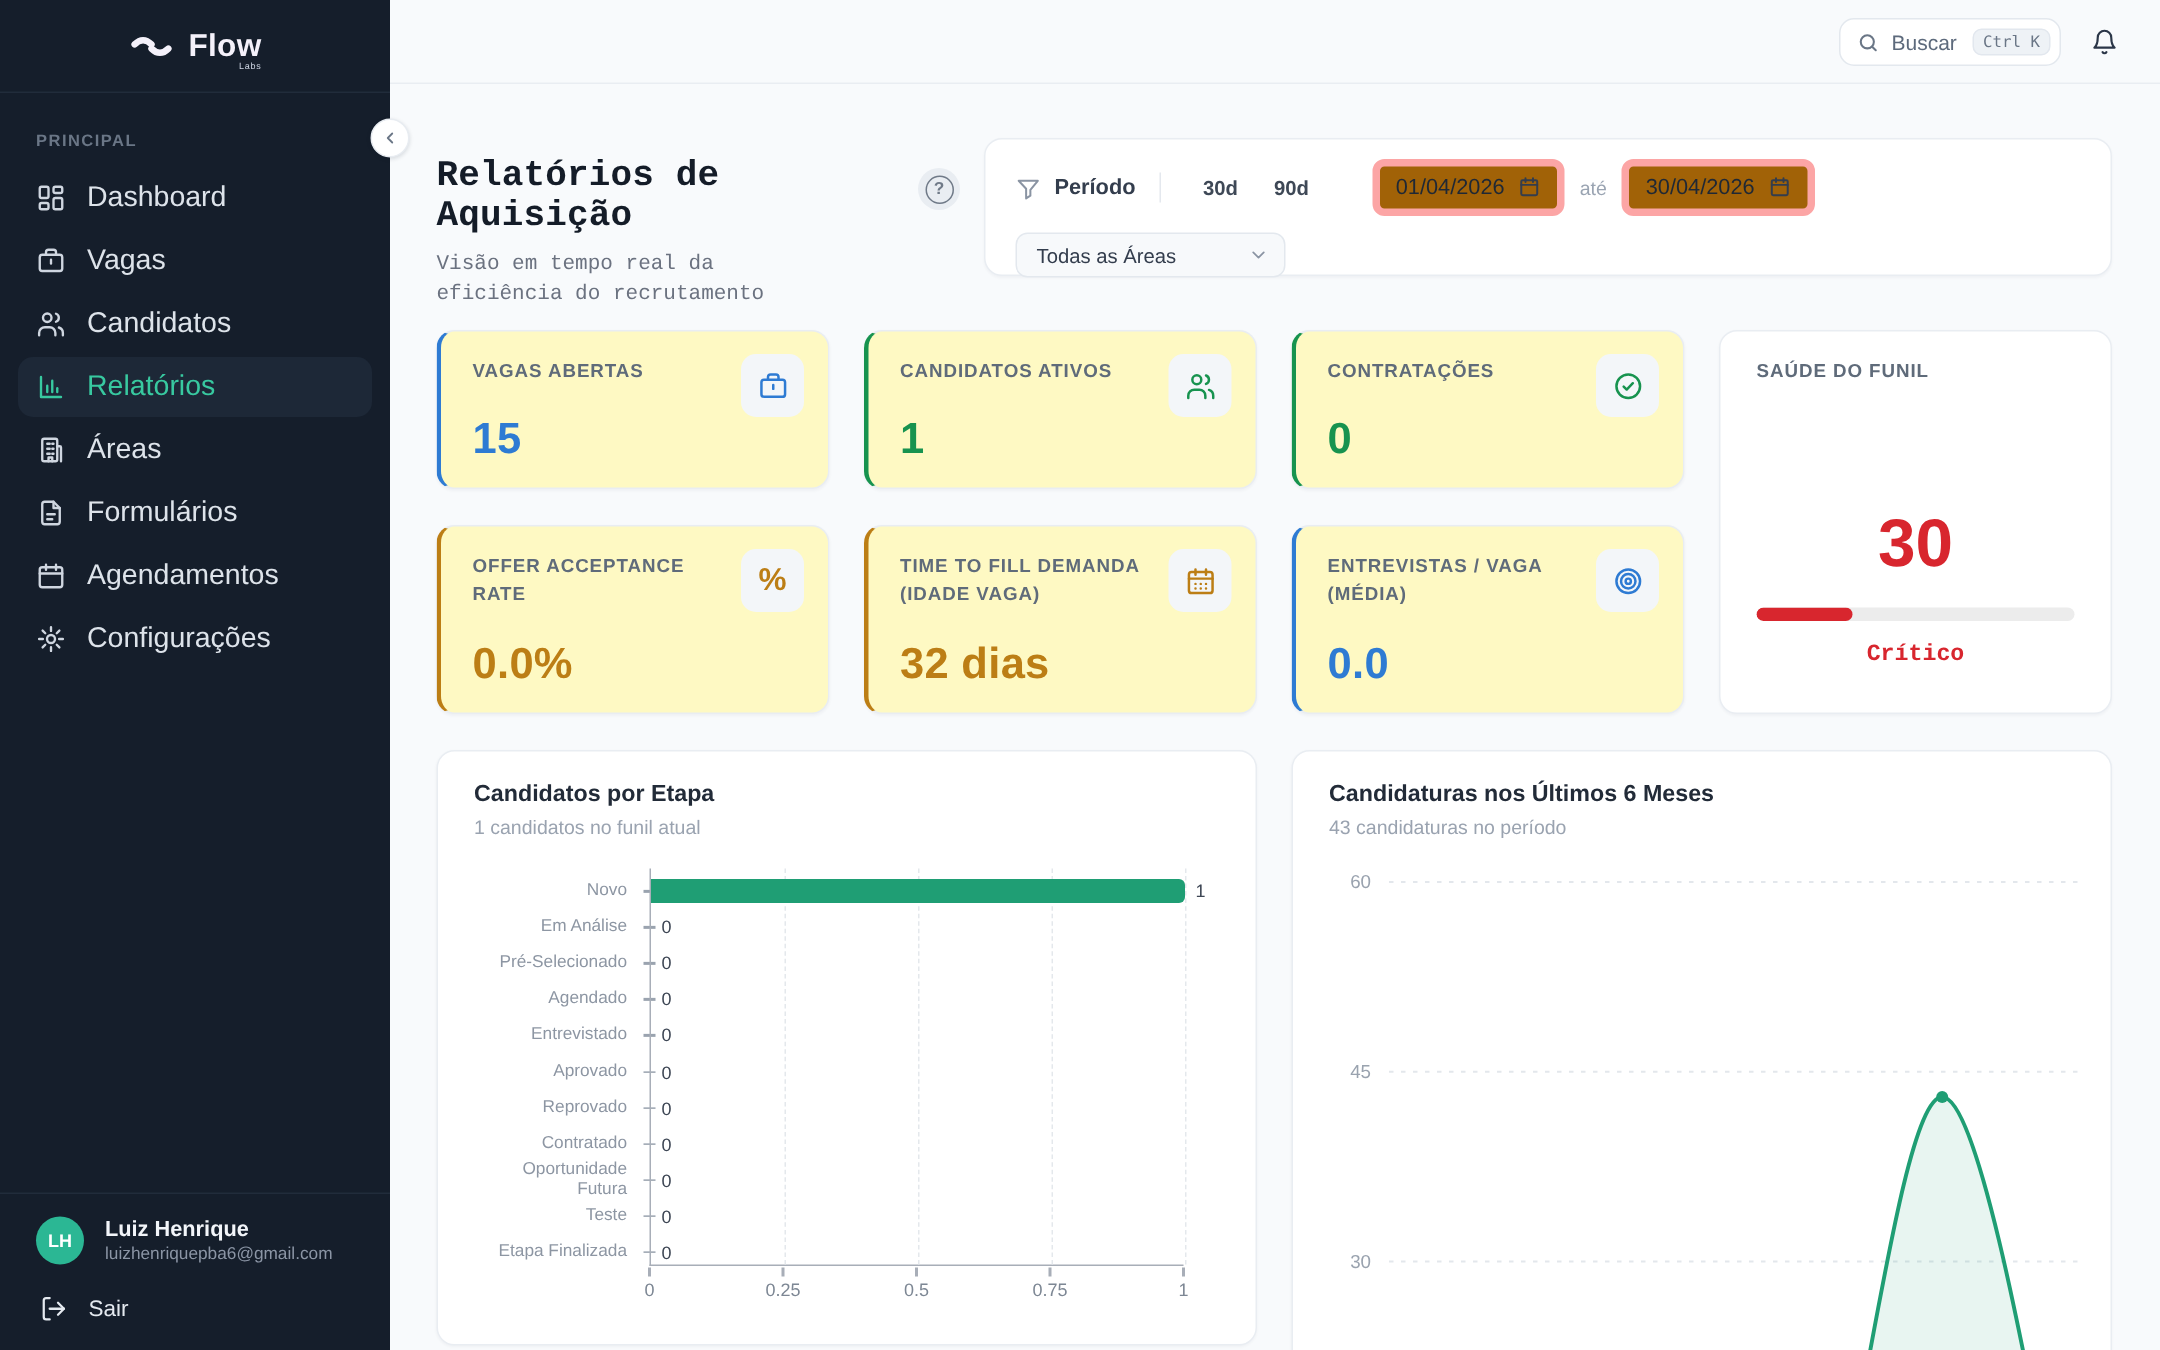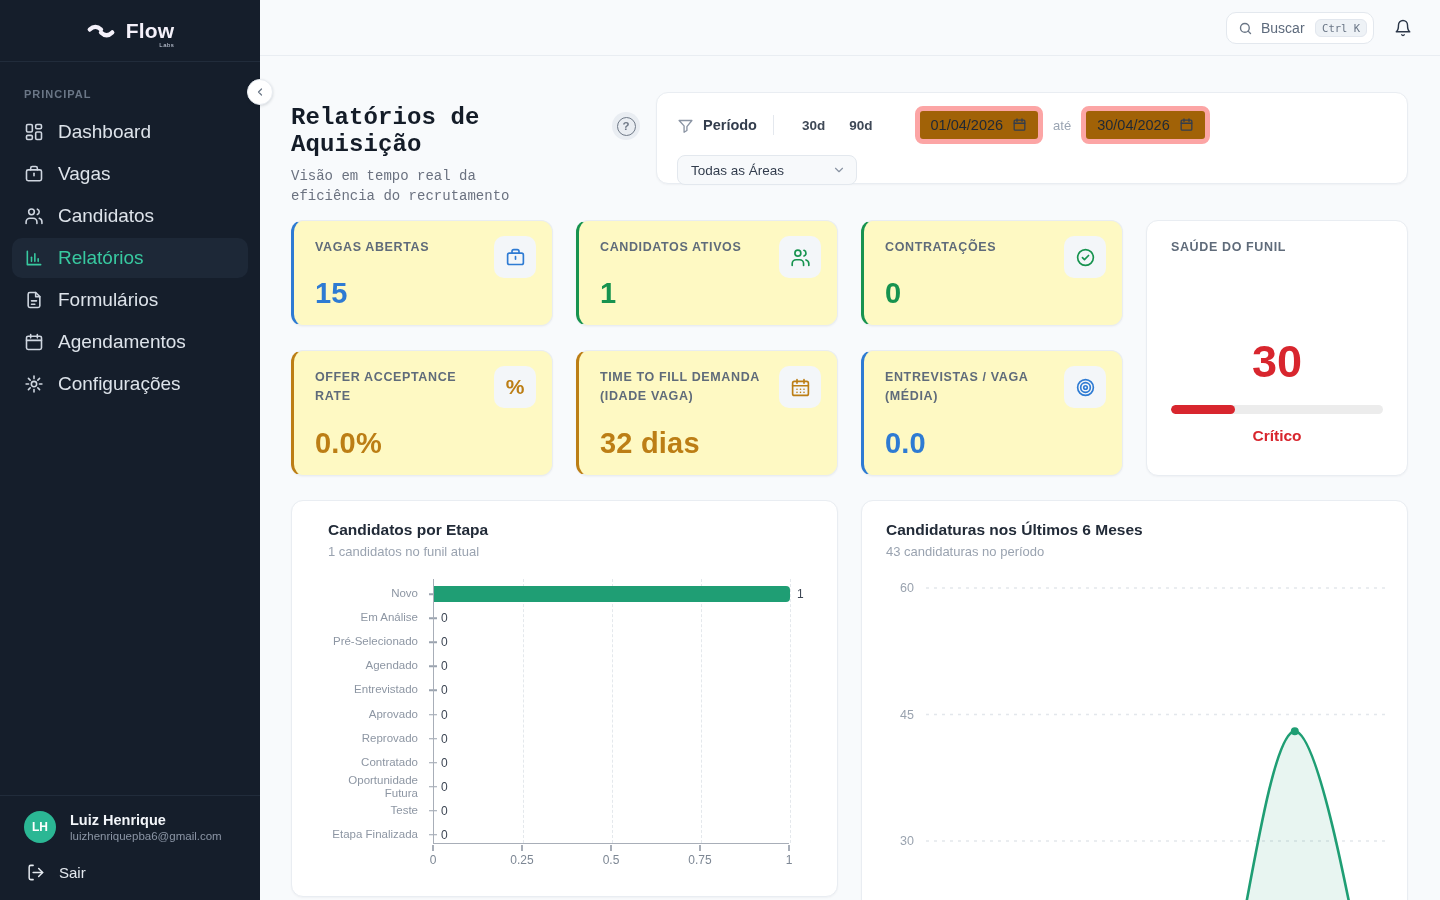--- a/index.html
+++ b/index.html
@@ -61,25 +61,25 @@
   .kpi-title { font-size:12.5px; font-weight:700; letter-spacing:.05em; color:#5f6b7a; max-width:168px; line-height:1.55; text-transform:uppercase; }
   .kpi-value { font-size:29px; font-weight:700; color:var(--accent,#2e7bd3); letter-spacing:.2px; }
   .kpi-icon-box { position:absolute; right:16px; top:15px; width:42px; height:42px; border-radius:10px; background:#f3f6f9; display:flex; align-items:center; justify-content:center; color:var(--accent,#2e7bd3); }
   .pct-glyph { font-size:21px; font-weight:700; }
 
   .funnel-card { grid-column:4; grid-row:1 / 3; background:#fff; border:1px solid #e9edf2; border-radius:12px; box-shadow:0 1px 2px rgba(16,24,40,.04); padding:17px 24px 30px 24px; display:flex; flex-direction:column; }
   .funnel-center { margin:auto 0 0 0; width:100%; text-align:center; }
   .funnel-value { font-size:45px; font-weight:700; color:#d8262e; }
   .funnel-track { margin-top:17px; width:100%; height:9px; border-radius:99px; background:#ececec; overflow:hidden; }
   .funnel-fill { height:100%; border-radius:99px; background:#d8262e; width:30%; }
-  .funnel-status { margin-top:13px; font-size:15.5px; font-weight:700; color:#d8262e; }
+  .funnel-status { margin-top:13px; font-size:15.5px; font-weight:700; color:#d8262e;font-family:Liberation Mono, monospace; }
 
   
   .chart-card { position:absolute; background:#fff; border:1px solid #e9edf2; border-radius:12px; box-shadow:0 1px 2px rgba(16,24,40,.04); overflow:hidden; }
-  #bar-card { left:31px; top:444px; width:547px; height:397px;padding-left:12px; }
+  #bar-card { left:31px; top:444px; width:547px; height:397px; }
   #area-card { left:601px; top:444px; width:547px; height:490px; }
   .chart-title { padding:20px 24px 0 24px; font-size:15.5px; font-weight:700; color:#222b38; }
   .chart-subtitle { padding:5px 24px 0 24px; font-size:13px; color:#9aa3b0; }
 
   .bars-labels { position:absolute; left:0; top:78px; width:134px; height:265px; }
   .bars-label { position:absolute; right:8px; width:92px; text-align:right; font-size:11.5px; line-height:1.15; color:#8d96a3; transform:translateY(-50%); }
   .bars-tick { position:absolute; right:-11px; width:8px; height:1.5px; background:#9aa3af; transform:translateY(-50%); }
   .bars-plot { position:absolute; left:141px; top:78px; width:356px; height:265px; border-left:1.5px solid #a8aeb8; border-bottom:1.5px solid #a8aeb8; }
   .grid-v { position:absolute; top:0; bottom:0; width:0; border-left:1px dashed #e4e8ec; }
   .bar-rect { position:absolute; height:16px; background:#1f9e74; border-radius:0 4px 4px 0; }
@@ -146,20 +146,31 @@
     <div class="nav-item active">
       <span class="ic">
           <svg width="20" height="20" viewBox="0 0 24 24" fill="none" stroke="currentColor" stroke-width="1.9" stroke-linecap="round" stroke-linejoin="round">
             <path d="M4 4v16h16"></path>
             <path d="M9 16v-5"></path>
             <path d="M13 16V7"></path>
             <path d="M17 16v-3"></path>
           </svg>
         </span>
       <span>Relatórios</span>
+    </div>
+    <div class="nav-item">
+      <span class="ic">
+          <svg width="20" height="20" viewBox="0 0 24 24" fill="none" stroke="currentColor" stroke-width="1.9" stroke-linecap="round" stroke-linejoin="round">
+            <rect x="5" y="3" width="12" height="18" rx="1.5"></rect>
+            <path d="M17 9h2a1 1 0 0 1 1 1v11"></path>
+            <path d="M9 7h2M13 7h1M9 11h2M13 11h1M9 15h2M13 15h1"></path>
+            <path d="M10 21v-3h3v3"></path>
+          </svg>
+        </span>
+      <span>Áreas</span>
     </div>
     <div class="nav-item">
       <span class="ic">
           <svg width="20" height="20" viewBox="0 0 24 24" fill="none" stroke="currentColor" stroke-width="1.9" stroke-linecap="round" stroke-linejoin="round">
             <path d="M14 3H7a2 2 0 0 0-2 2v14a2 2 0 0 0 2 2h10a2 2 0 0 0 2-2V8z"></path>
             <path d="M14 3v5h5"></path>
             <path d="M9 13h6M9 17h4"></path>
           </svg>
         </span>
       <span>Formulários</span>

